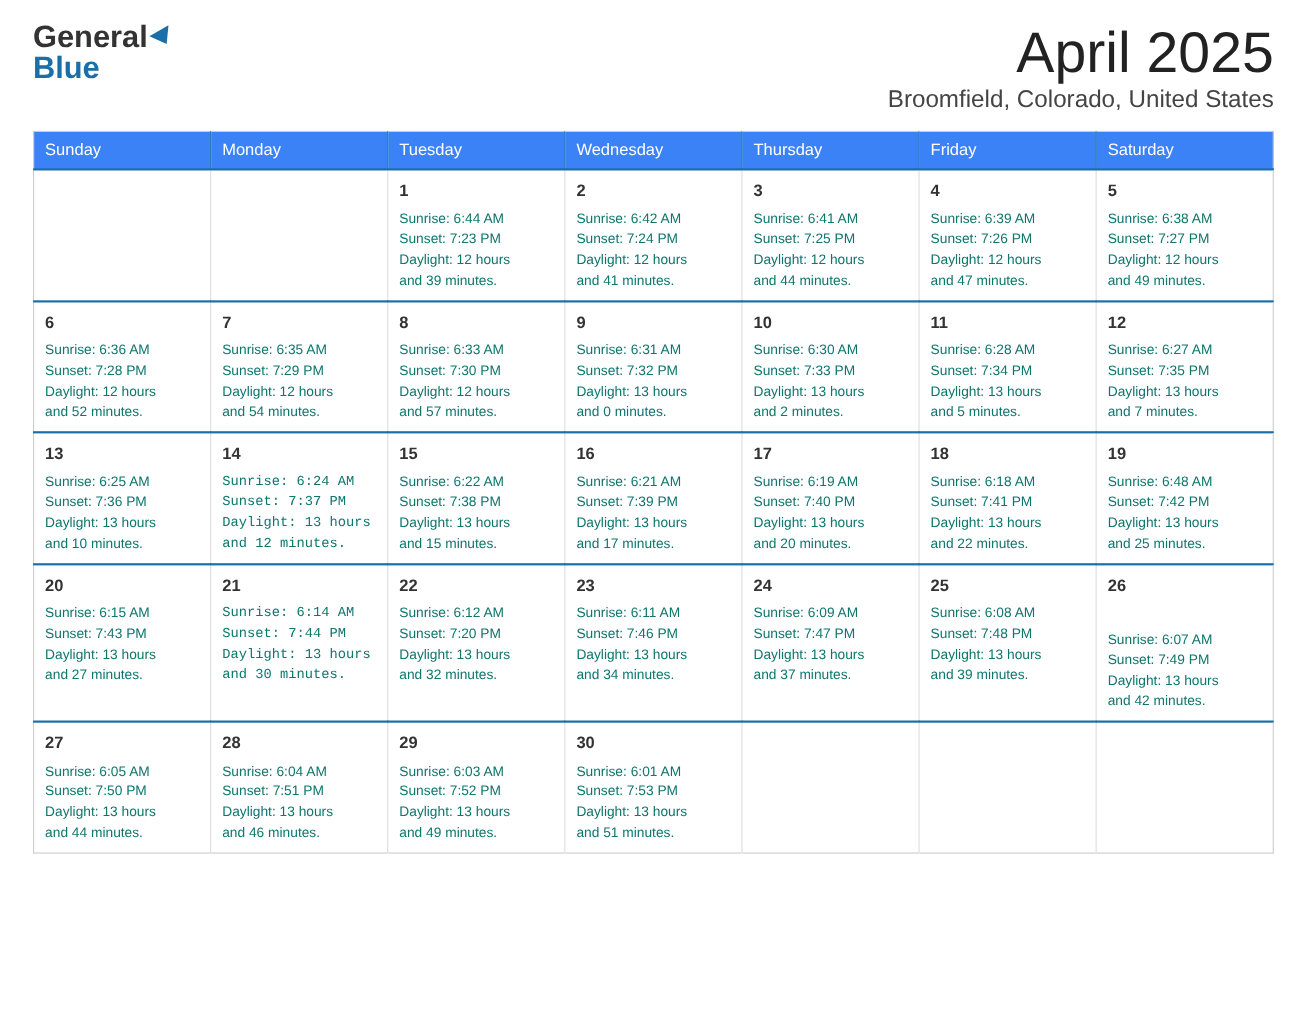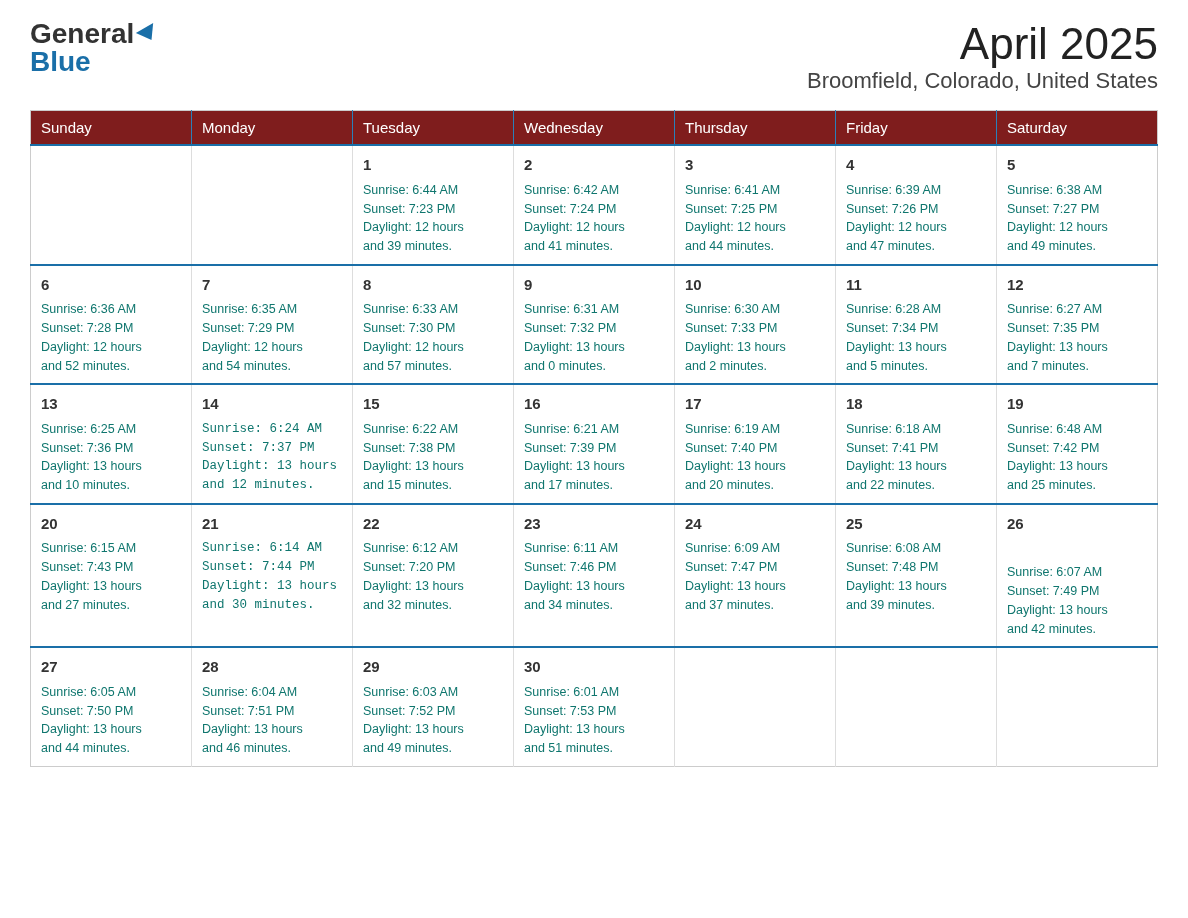--- a/index.html
+++ b/index.html
@@ -42,37 +42,37 @@
       border-right: 10px solid transparent;
       border-top: 14px solid #1a6fa8;
       margin-left: 4px;
       vertical-align: middle;
       transform: rotate(-30deg);
     }
     .title-area {
       text-align: right;
     }
     .title-area h1 {
-      font-size: 44px;
+      font-size: 52px;
       font-weight: normal;
       color: #222;
       line-height: 1.1;
     }
     .title-area h2 {
       font-size: 22px;
       font-weight: normal;
       color: #444;
     }
     .calendar {
       width: 100%;
       border-collapse: collapse;
       border: 1px solid #ccc;
     }
     .calendar thead tr {
-      background-color: #7f1d1d;
+      background-color: #3b82f6;
     }
     .calendar thead th {
       color: #fff;
       font-size: 15px;
       font-weight: normal;
       padding: 8px 10px;
       text-align: left;
       border-right: 1px solid #2a80b9;
       width: calc(100% / 7);
     }

